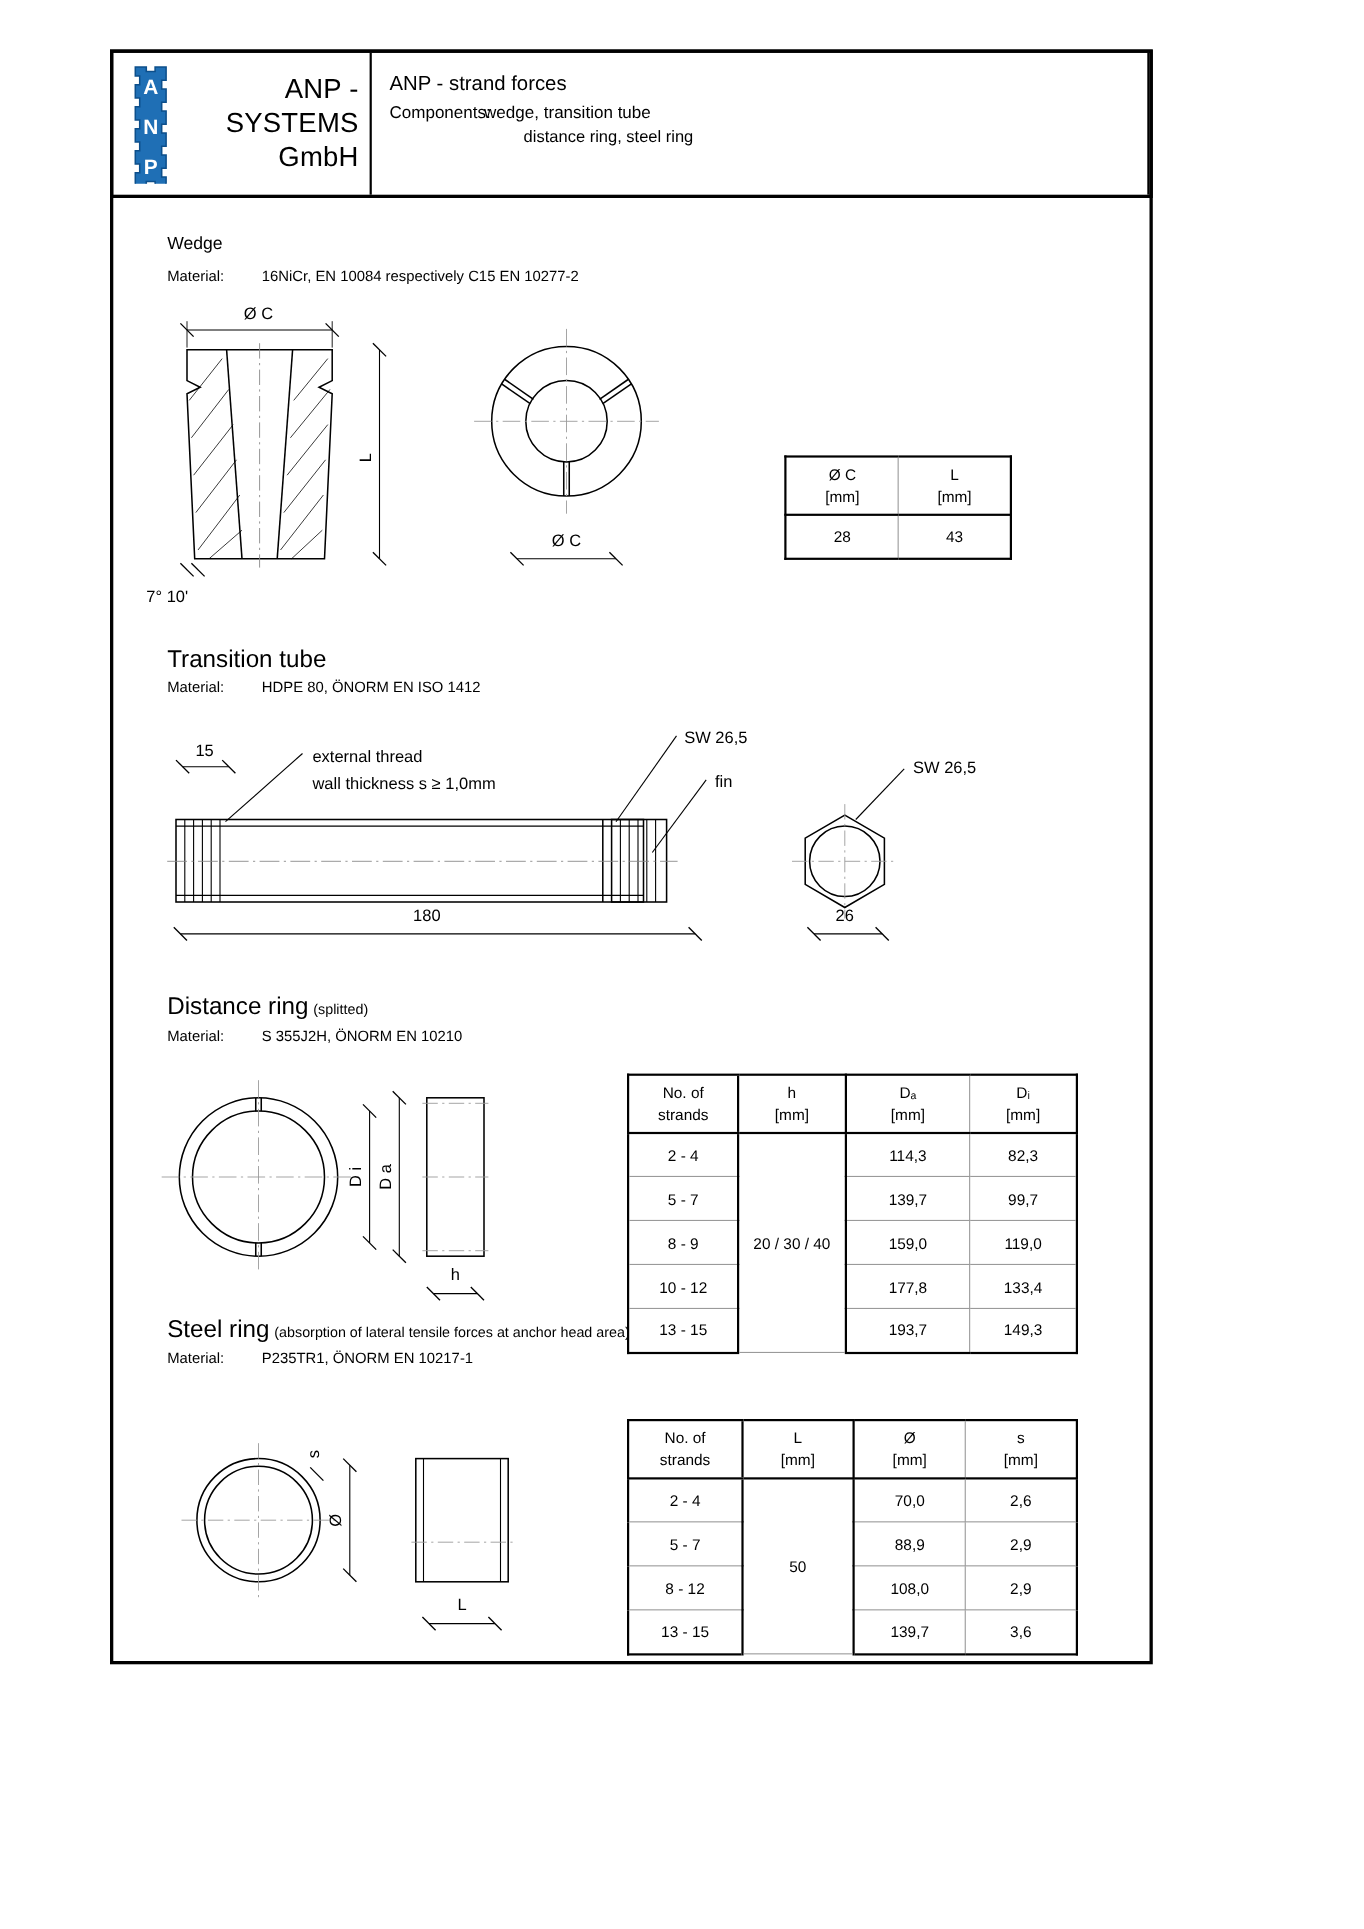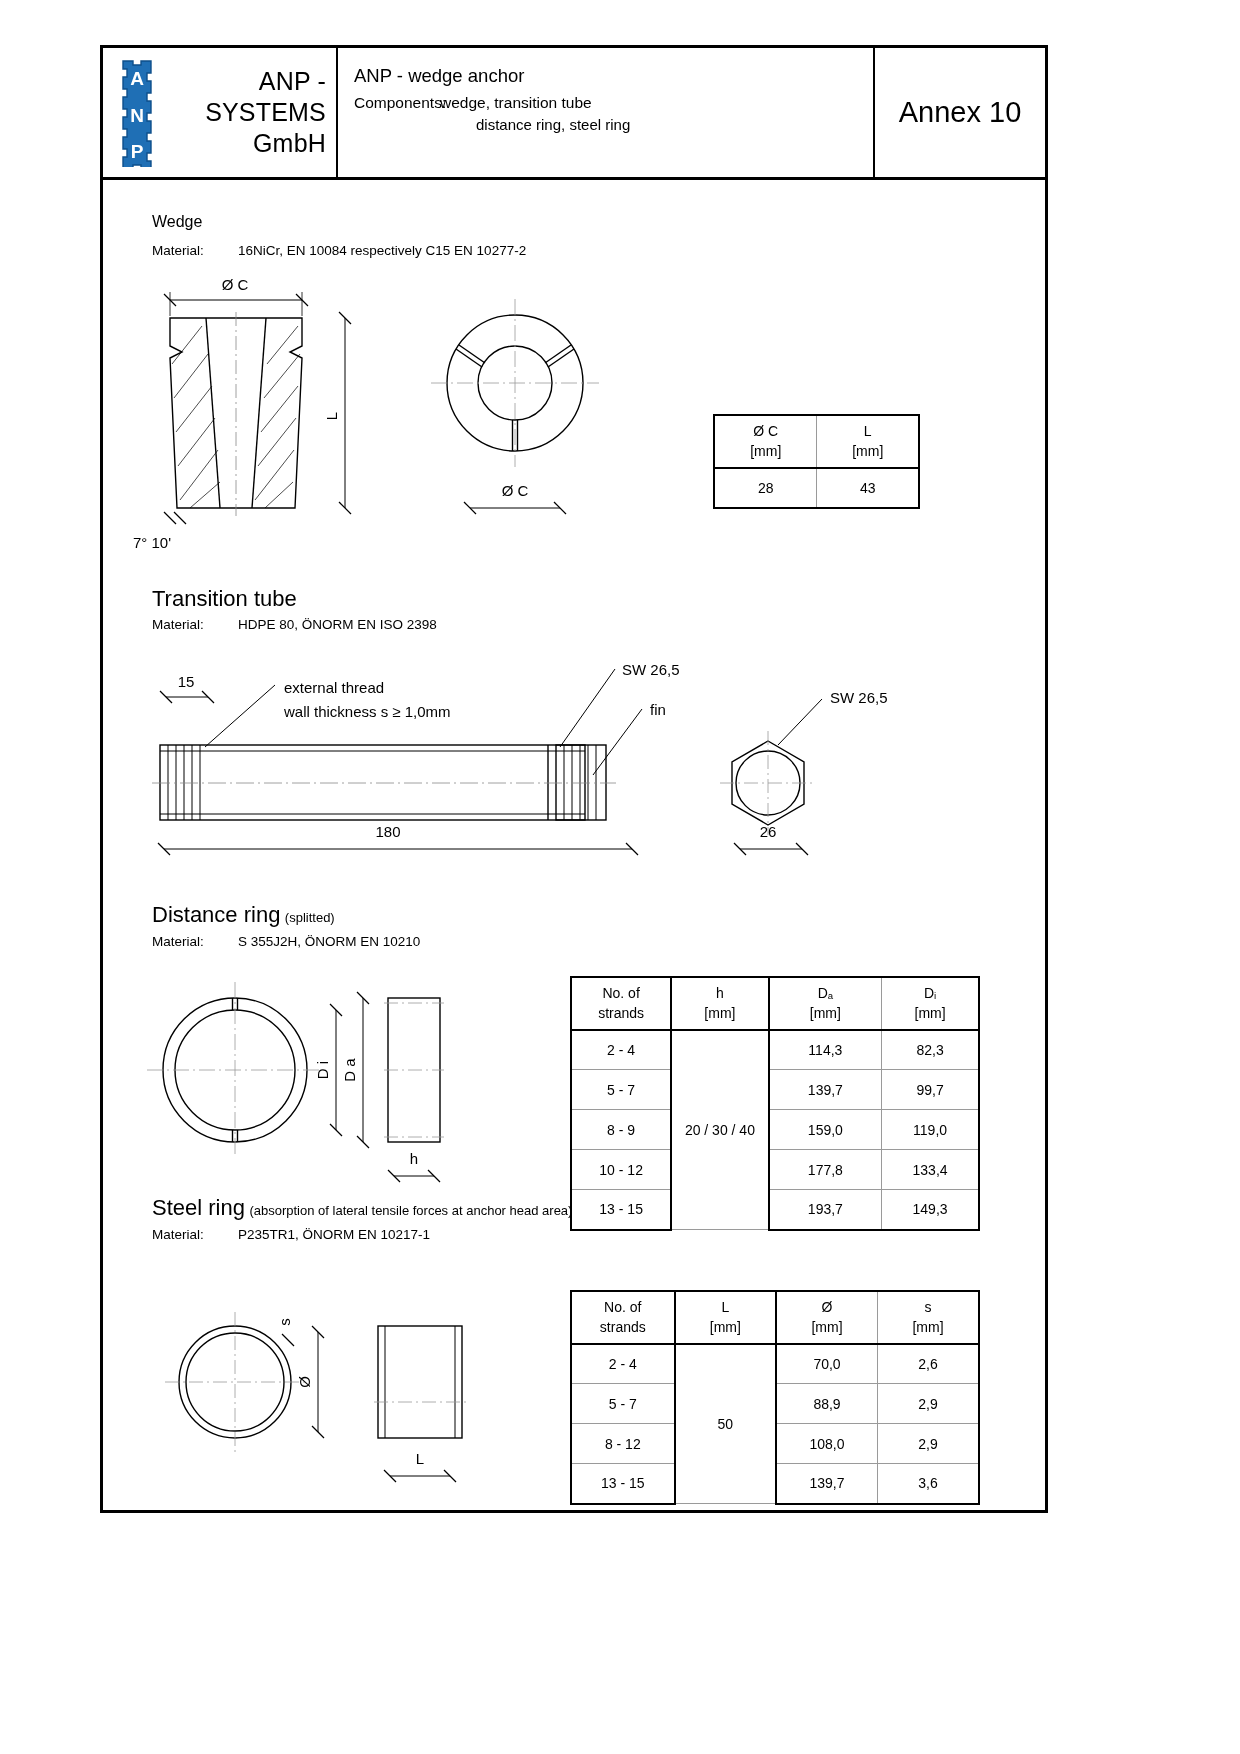--- a/index.html
+++ b/index.html
@@ -125,28 +125,27 @@
         </svg>
       </div>
       <div class="logo-text">
         <div>ANP -</div>
         <div>SYSTEMS</div>
         <div>GmbH</div>
       </div>
     </div>
 
     <div class="tb-mid">
-      <div class="l1">ANP - wedge anchor</div>
+      <div class="l1">ANP - strand forces</div>
       <div class="l3">
         <span class="ind">Components:</span><span>wedge, transition tube</span>
       </div>
       <div class="l4">distance ring, steel ring</div>
     </div>
 
-    <div class="tb-annex">Annex 10</div>
   </div>
 
   <div class="abs" style="left:152px; top:213px;">Wedge</div>
   <div class="abs sec-title" style="left:152px; top:213px; width:300px;">&nbsp;</div>
   <div class="abs mat-row" style="left:152px; top:243px;">
     <span class="lbl">Material:</span><span>16NiCr, EN 10084 respectively C15 EN 10277-2</span>
   </div>
 
   <svg class="abs" style="left:140px; top:268px;" width="520" height="300">
 
@@ -229,21 +228,21 @@
     </tr>
     <tr>
       <td class="v">28</td>
       <td class="v">43</td>
     </tr>
   </tbody>
     </table>
 
   <div class="abs sec-title" style="left:152px; top:586px;">Transition tube</div>
   <div class="abs mat-row" style="left:152px; top:617px;">
-    <span class="lbl">Material:</span><span>HDPE 80, ÖNORM EN ISO 2398</span>
+    <span class="lbl">Material:</span><span>HDPE 80, ÖNORM EN ISO 1412</span>
   </div>
 
   <svg class="abs" style="left:150px; top:655px;" width="760" height="215">
 
     <text x="36" y="32" class="dimtxt" text-anchor="middle">15</text>
     <line x1="16" y1="42" x2="58" y2="42" stroke="#000" stroke-width="1"></line>
     <line x1="10" y1="36" x2="22" y2="48" stroke="#000" stroke-width="1.2"></line>
     <line x1="52" y1="36" x2="64" y2="48" stroke="#000" stroke-width="1.2"></line>
 
     <text x="134" y="38" class="dimtxt">external thread</text>

